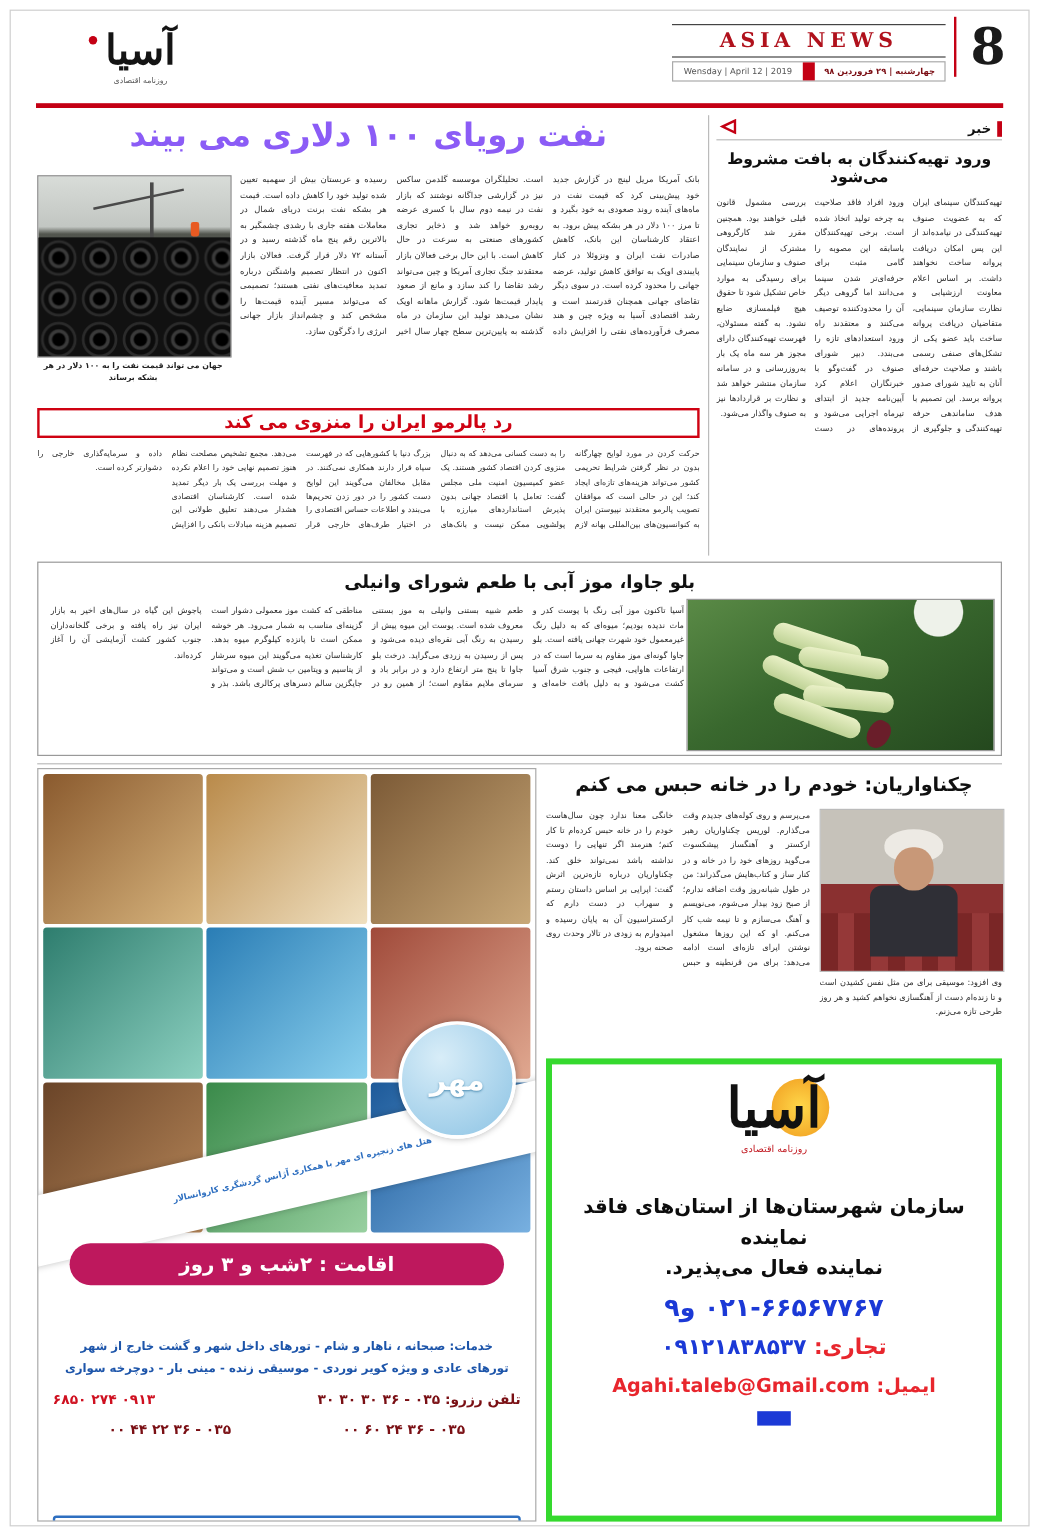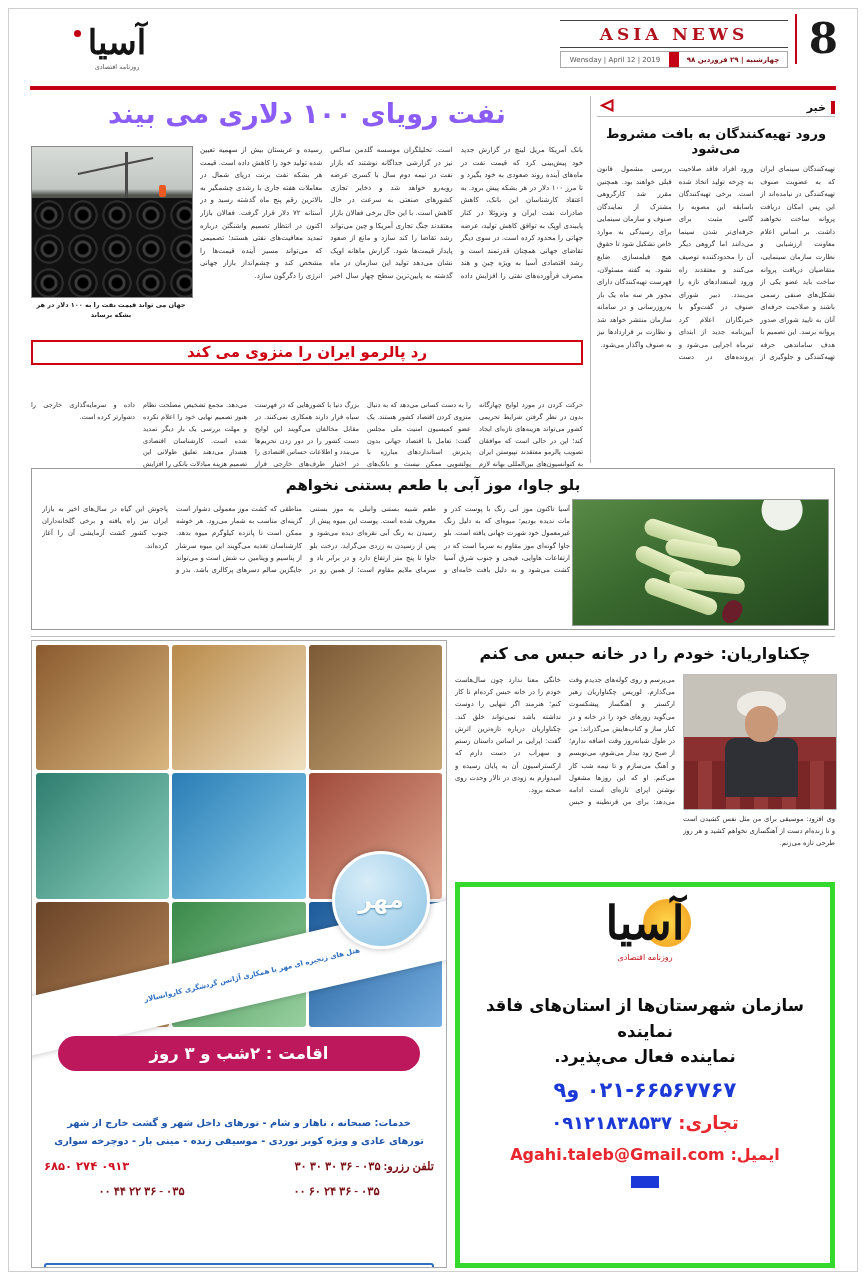--- a/index.html
+++ b/index.html
@@ -51,21 +51,21 @@
   .oil-caption{position:absolute;left:31px;top:300px;width:160px;font-size:6.5px;font-weight:bold;
                color:#222;text-align:center;line-height:1.6;direction:rtl;}
   .oil-body{position:absolute;left:200px;top:144px;width:383px;height:190px;
             column-count:3;column-gap:8px;font-size:7px;line-height:1.8;}
 
   
   .palermo-banner{position:absolute;left:31px;top:340px;width:552px;height:25px;border:2px solid #cf0212;
                   box-sizing:border-box;color:#cf0212;font-weight:bold;font-size:15px;line-height:21px;
                   text-align:center;direction:rtl;background:#fff;}
   .palermo-body{position:absolute;left:31px;top:373px;width:552px;height:89px;
-                column-count:5;column-gap:8px;font-size:6.6px;line-height:1.8;margin-top:27px;}
+                column-count:5;column-gap:8px;font-size:6.6px;line-height:1.8;}
 
   
   .banana-box{position:absolute;left:31px;top:468px;width:804px;height:162px;border:1px solid #999;box-sizing:border-box;background:#fff;}
   .banana-title{font-size:15px;font-weight:bold;text-align:center;margin-top:7px;color:#101010;}
   .banana-photo{position:absolute;right:5px;top:30px;width:255px;height:125px;border:1px solid #999;overflow:hidden;
      background:radial-gradient(circle at 82% 8%, #eef2ea 0 20px, transparent 21px),
                 linear-gradient(150deg,#5a8a46 0%,#39682e 45%,#24481e 100%);}
   .ban{position:absolute;width:76px;height:17px;border-radius:10px;background:linear-gradient(#e9f0c6,#bed295);}
   .ban.n1{left:70px;top:28px;transform:rotate(18deg);}
   .ban.n2{left:92px;top:44px;transform:rotate(10deg);}
@@ -117,21 +117,21 @@
   .stay-btn{position:absolute;background:#be185d;color:#fff;font-weight:bold;text-align:center;direction:rtl;}
   .stay-btn.b1{left:26px;right:26px;top:395px;height:35px;border-radius:18px;font-size:16.5px;line-height:35px;}
   .stay-btn.b2{left:95px;right:95px;top:437px;height:29px;border-radius:15px;font-size:15px;line-height:29px;}
   .svc{position:absolute;left:6px;right:6px;text-align:center;color:#1d55aa;font-weight:bold;font-size:9.8px;direction:rtl;}
   .svc.s1{top:476px;}
   .svc.s2{top:494px;}
   .ph-row{position:absolute;left:12px;right:12px;display:flex;direction:rtl;justify-content:space-between;
           font-weight:bold;font-size:11.5px;}
   .ph-row.r1{top:518px;}
   .ph-row.r2{top:543px;justify-content:space-around;}
-  .ph-a{color:#7a0f14;direction:rtl;font-family:Liberation Serif, serif;}
+  .ph-a{color:#7a0f14;direction:rtl;}
   .ph-b{color:#cf1020;direction:rtl;}
   .website{position:absolute;left:12px;right:12px;top:576px;height:26px;border:2px solid #2e6fc0;border-radius:3px;
            box-sizing:border-box;color:#1d55aa;font-weight:bold;font-size:14px;line-height:22px;text-align:center;margin-top:46px;}
 
   
   .asia-ad{position:absolute;left:455px;top:882px;width:380px;height:386px;border:5px solid #35d92e;
            box-sizing:border-box;background:#fff;text-align:center;}
   .asia-ad-logo{position:relative;height:98px;padding-top:8px;}
   .asia-ad-logo .sun{position:absolute;left:50%;top:12px;transform:translateX(-4%);width:48px;height:48px;
                      border-radius:50%;background:radial-gradient(#ffd84a,#f09a1e);}
@@ -188,21 +188,21 @@
     <div class="worker"></div>
     <div class="barrels"></div>
   </div>
   <div class="oil-caption">جهان می تواند قیمت نفت را به ۱۰۰ دلار در هر بشکه برساند</div>
   <div class="oil-body body-text">بانک آمریکا مریل لینچ در گزارش جدید خود پیش‌بینی کرد که قیمت نفت در ماه‌های آینده روند صعودی به خود بگیرد و تا مرز ۱۰۰ دلار در هر بشکه پیش برود. به اعتقاد کارشناسان این بانک، کاهش صادرات نفت ایران و ونزوئلا در کنار پایبندی اوپک به توافق کاهش تولید، عرضه جهانی را محدود کرده است. در سوی دیگر تقاضای جهانی همچنان قدرتمند است و رشد اقتصادی آسیا به ویژه چین و هند مصرف فرآورده‌های نفتی را افزایش داده است. تحلیلگران موسسه گلدمن ساکس نیز در گزارشی جداگانه نوشتند که بازار نفت در نیمه دوم سال با کسری عرضه روبه‌رو خواهد شد و ذخایر تجاری کشورهای صنعتی به سرعت در حال کاهش است. با این حال برخی فعالان بازار معتقدند جنگ تجاری آمریکا و چین می‌تواند رشد تقاضا را کند سازد و مانع از صعود پایدار قیمت‌ها شود. گزارش ماهانه اوپک نشان می‌دهد تولید این سازمان در ماه گذشته به پایین‌ترین سطح چهار سال اخیر رسیده و عربستان بیش از سهمیه تعیین شده تولید خود را کاهش داده است. قیمت هر بشکه نفت برنت دریای شمال در معاملات هفته جاری با رشدی چشمگیر به بالاترین رقم پنج ماه گذشته رسید و در آستانه ۷۲ دلار قرار گرفت. فعالان بازار اکنون در انتظار تصمیم واشنگتن درباره تمدید معافیت‌های نفتی هستند؛ تصمیمی که می‌تواند مسیر آینده قیمت‌ها را مشخص کند و چشم‌انداز بازار جهانی انرژی را دگرگون سازد.</div>
 
   <div class="palermo-banner">رد پالرمو ایران را منزوی می کند</div>
   <div class="palermo-body body-text">حرکت کردن در مورد لوایح چهارگانه بدون در نظر گرفتن شرایط تحریمی کشور می‌تواند هزینه‌های تازه‌ای ایجاد کند؛ این در حالی است که موافقان تصویب پالرمو معتقدند نپیوستن ایران به کنوانسیون‌های بین‌المللی بهانه لازم را به دست کسانی می‌دهد که به دنبال منزوی کردن اقتصاد کشور هستند. یک عضو کمیسیون امنیت ملی مجلس گفت: تعامل با اقتصاد جهانی بدون پذیرش استانداردهای مبارزه با پولشویی ممکن نیست و بانک‌های بزرگ دنیا با کشورهایی که در فهرست سیاه قرار دارند همکاری نمی‌کنند. در مقابل مخالفان می‌گویند این لوایح دست کشور را در دور زدن تحریم‌ها می‌بندد و اطلاعات حساس اقتصادی را در اختیار طرف‌های خارجی قرار می‌دهد. مجمع تشخیص مصلحت نظام هنوز تصمیم نهایی خود را اعلام نکرده و مهلت بررسی یک بار دیگر تمدید شده است. کارشناسان اقتصادی هشدار می‌دهند تعلیق طولانی این تصمیم هزینه مبادلات بانکی را افزایش داده و سرمایه‌گذاری خارجی را دشوارتر کرده است.</div>
 
   <section class="banana-box">
-    <h2 class="banana-title">بلو جاوا، موز آبی با طعم بستنی نخواهم</h2>
+    <h2 class="banana-title">بلو جاوا، موز آبی با طعم شورای وانیلی</h2>
     <div class="banana-photo">
       <div class="ban n1"></div>
       <div class="ban n2"></div>
       <div class="ban n3"></div>
       <div class="ban n4"></div>
       <div class="ban n5"></div>
       <div class="bud"></div>
     </div>
     <div class="banana-body body-text">آسیا تاکنون موز آبی رنگ با پوست کدر و مات ندیده بودیم؛ میوه‌ای که به دلیل رنگ غیرمعمول خود شهرت جهانی یافته است. بلو جاوا گونه‌ای موز مقاوم به سرما است که در ارتفاعات هاوایی، فیجی و جنوب شرق آسیا کشت می‌شود و به دلیل بافت خامه‌ای و طعم شبیه بستنی وانیلی به موز بستنی معروف شده است. پوست این میوه پیش از رسیدن به رنگ آبی نقره‌ای دیده می‌شود و پس از رسیدن به زردی می‌گراید. درخت بلو جاوا تا پنج متر ارتفاع دارد و در برابر باد و سرمای ملایم مقاوم است؛ از همین رو در مناطقی که کشت موز معمولی دشوار است گزینه‌ای مناسب به شمار می‌رود. هر خوشه ممکن است تا پانزده کیلوگرم میوه بدهد. کارشناسان تغذیه می‌گویند این میوه سرشار از پتاسیم و ویتامین ب شش است و می‌تواند جایگزین سالم دسرهای پرکالری باشد. بذر و پاجوش این گیاه در سال‌های اخیر به بازار ایران نیز راه یافته و برخی گلخانه‌داران جنوب کشور کشت آزمایشی آن را آغاز کرده‌اند.</div>
   </section>

